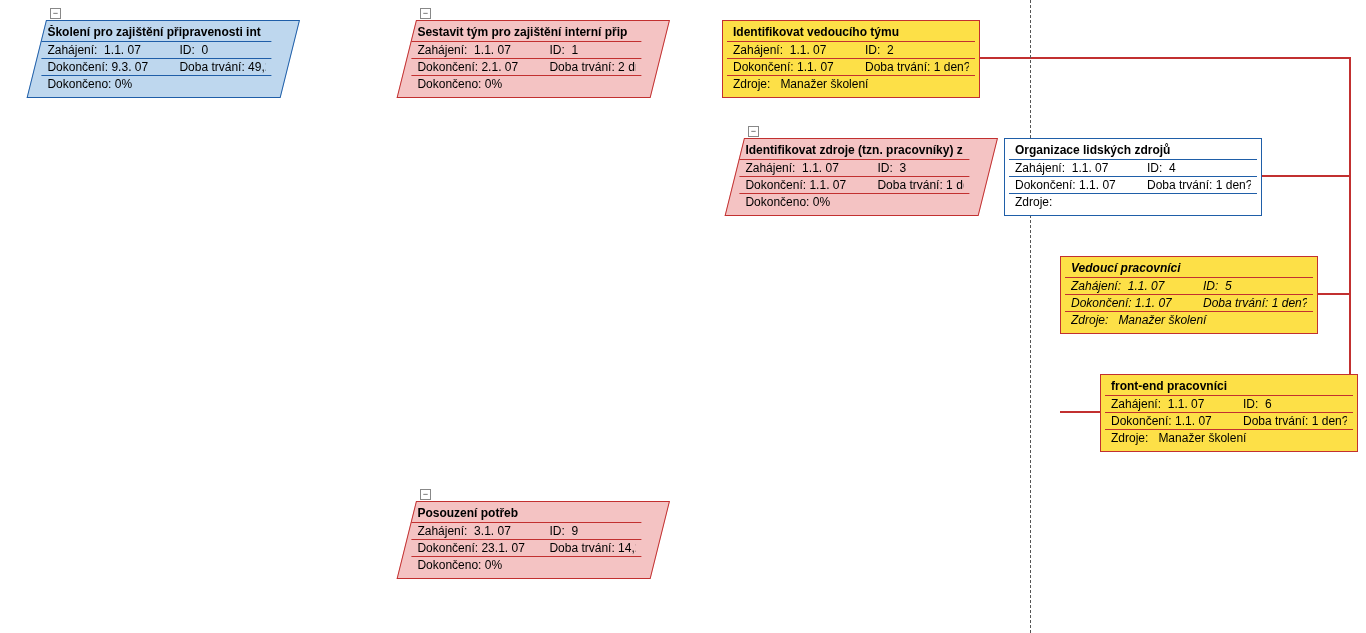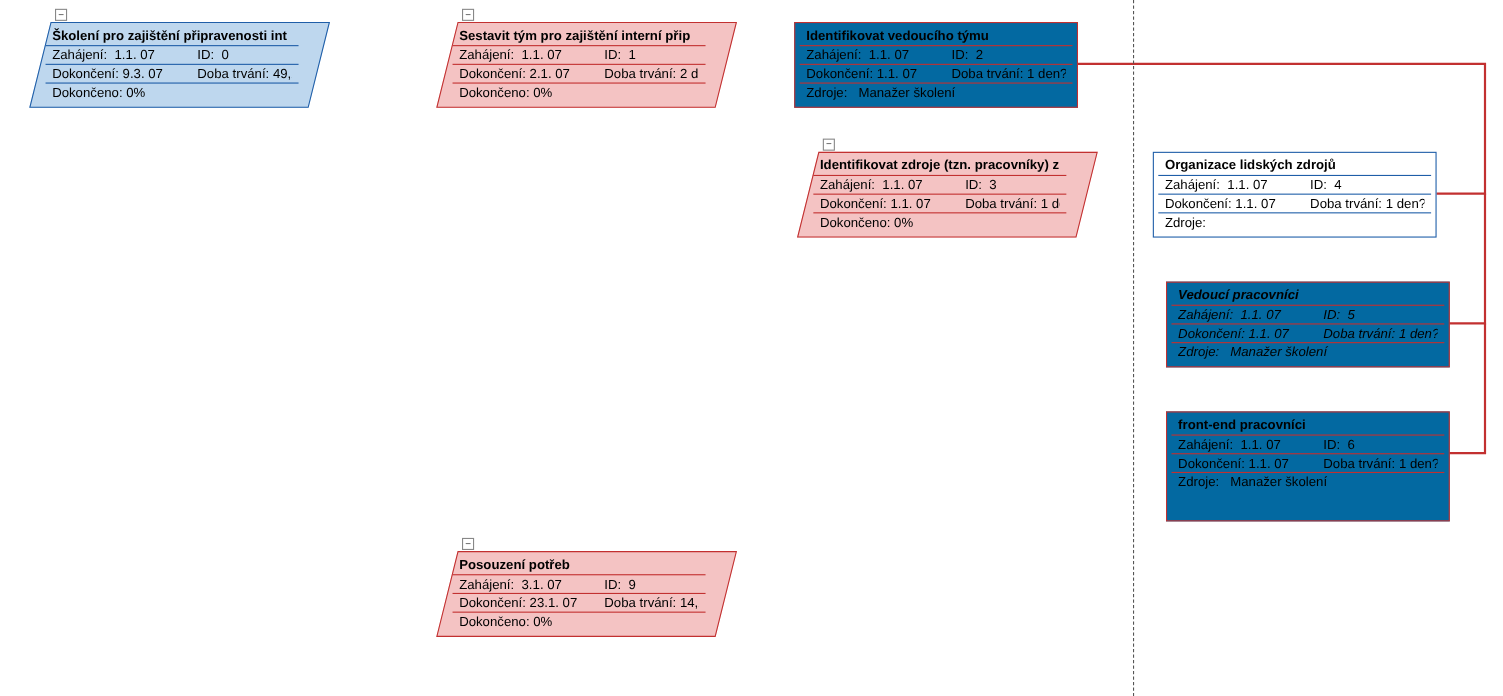--- a/index.html
+++ b/index.html
@@ -49,21 +49,21 @@
   background: #f4c3c3;
   border: 1.5px solid #c23030;
 }
 .rect-red, .rect-blue {
   position: absolute;
   width: 258px;
   padding: 4px 8px 4px 8px;
   box-sizing: border-box;
 }
 .rect-red {
-  background: #0369a1;
+  background: #fde047;
   border: 1.5px solid #c23030;
 }
 .rect-blue {
   background: #fff;
   border: 1.5px solid #1f5ea8;
 }
 .title {
   font-weight: 700;
   white-space: nowrap;
   overflow: hidden;
@@ -208,21 +208,21 @@
         <div class="right"><span>Doba trvání:</span>&nbsp;<span>1 den?</span></div>
       </div>
       <div class="hr-red"></div>
       <div class="row">
         <div class="full"><span>Dokončeno:</span>&nbsp;<span>0%</span></div>
       </div>
     </div>
       </div>
   </div>
 
-  <div class="rect-blue" style="left:1048px; top:138px; height:78px;">
+  <div class="rect-blue" style="left:1004px; top:138px; height:78px;">
     <div class="title">Organizace lidských zdrojů</div>
     <div class="hr-blue"></div>
     <div class="row">
       <div class="left"><span>Zahájení:</span>&nbsp;&nbsp;<span>1.1. 07</span></div>
       <div class="right"><span>ID:</span>&nbsp;&nbsp;<span>4</span></div>
     </div>
     <div class="hr-blue"></div>
     <div class="row">
       <div class="left"><span>Dokončení:</span>&nbsp;<span>1.1. 07</span></div>
       <div class="right"><span>Doba trvání:</span>&nbsp;<span>1 den?</span></div>
@@ -244,21 +244,21 @@
     <div class="row">
       <div class="left"><span>Dokončení:</span>&nbsp;<span>1.1. 07</span></div>
       <div class="right"><span>Doba trvání:</span>&nbsp;<span>1 den?</span></div>
     </div>
     <div class="hr-red"></div>
     <div class="row">
       <div class="full"><span>Zdroje:</span>&nbsp;&nbsp;&nbsp;<span>Manažer školení</span></div>
     </div>
   </div>
 
-  <div class="rect-red" style="left:1060px; top:374px; height:100px;">
+  <div class="rect-red" style="left:1100px; top:374px; height:78px;">
     <div class="title">front-end pracovníci</div>
     <div class="hr-red"></div>
     <div class="row">
       <div class="left"><span>Zahájení:</span>&nbsp;&nbsp;<span>1.1. 07</span></div>
       <div class="right"><span>ID:</span>&nbsp;&nbsp;<span>6</span></div>
     </div>
     <div class="hr-red"></div>
     <div class="row">
       <div class="left"><span>Dokončení:</span>&nbsp;<span>1.1. 07</span></div>
       <div class="right"><span>Doba trvání:</span>&nbsp;<span>1 den?</span></div>

